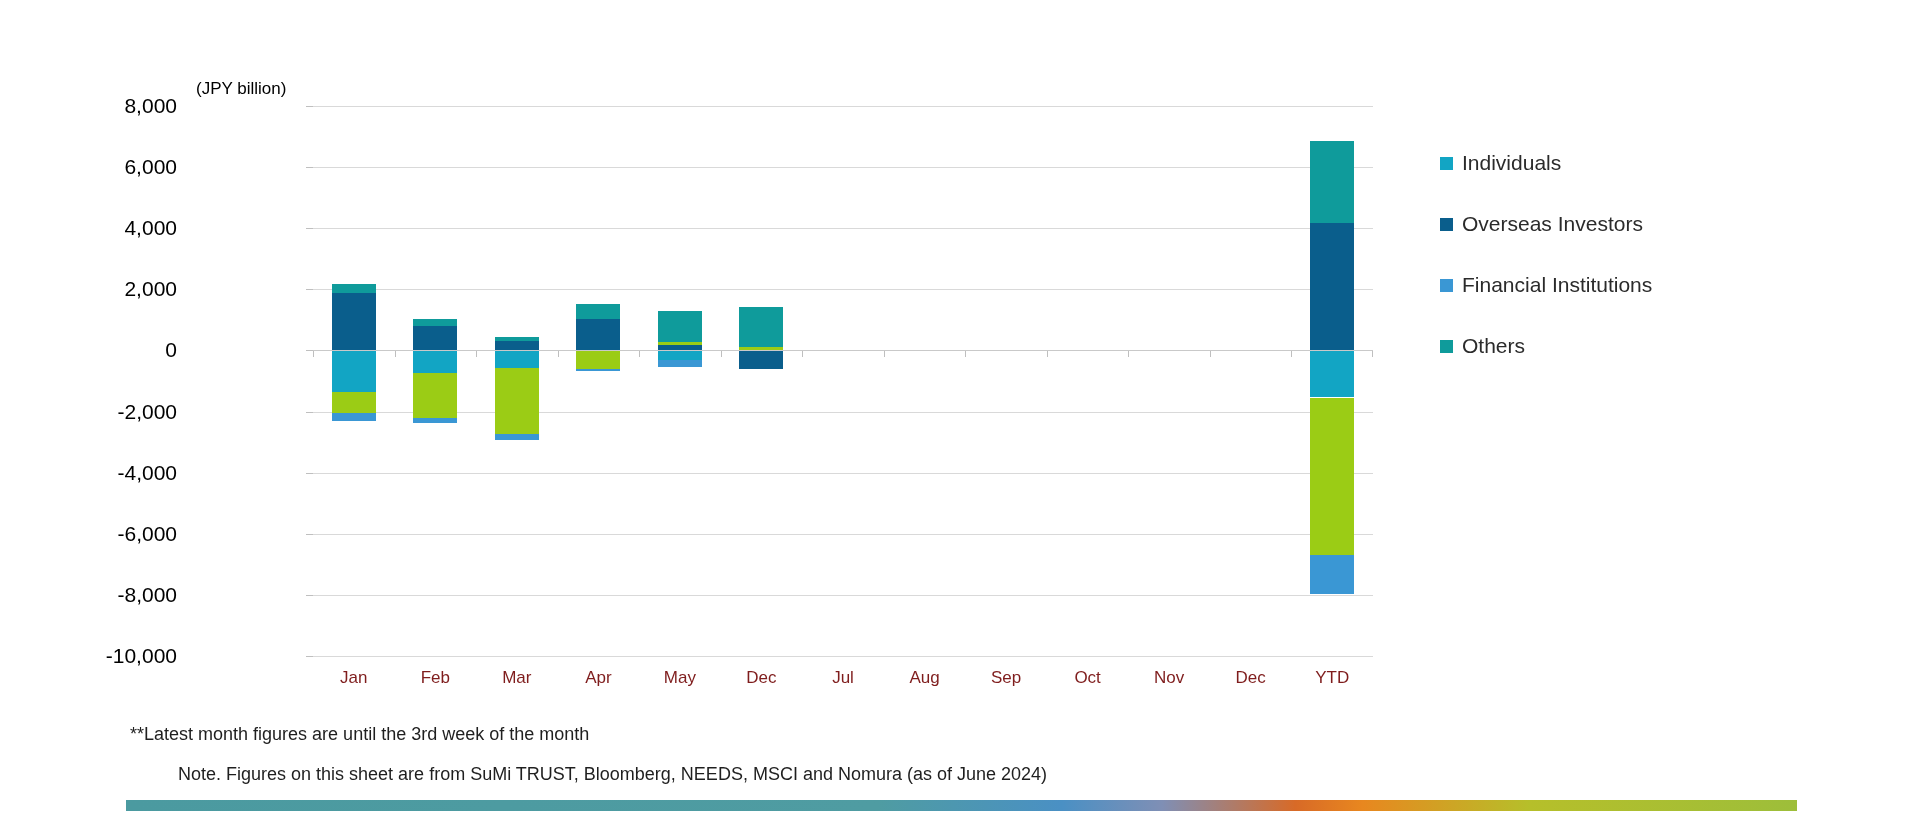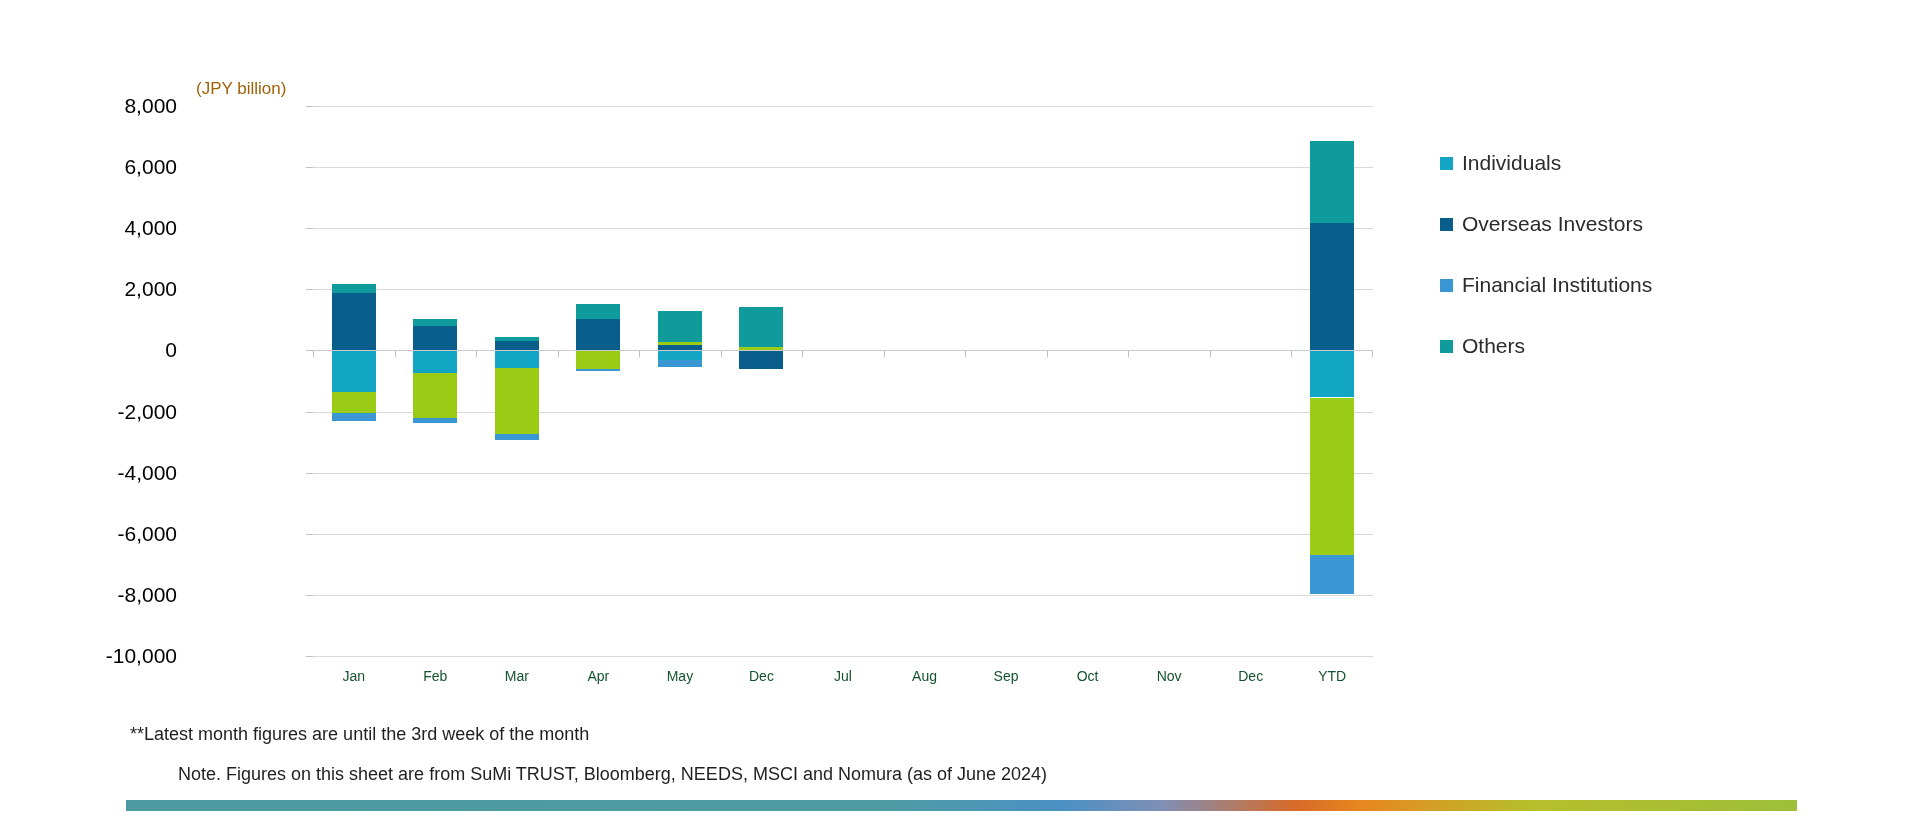--- a/index.html
+++ b/index.html
@@ -25,21 +25,21 @@
     color: #2aa8cf;
     white-space: nowrap;
     font-weight: 400;
   }
 
   
   #unit-label {
     position: absolute;
     left: 196px; top: 79px;
     font-size: 17px;
-    color: #a16207;
+    color: #000000;
     white-space: nowrap;
   }
 
   
   #plot-wrap {
     position: absolute;
     left: 190px; top: 106px;
     width: 1200px; height: 550px;
   }
   #plot {
@@ -70,22 +70,22 @@
     background: #bfbfbf;
   }
 
   .xtick-mark {
     position: absolute;
     width: 1px; height: 7px;
     background: #bfbfbf;
   }
   .xtick-label {
     position: absolute;
-    font-size: 14px;
-    color: #14532d;
+    font-size: 17px;
+    color: #7f1d1d;
     text-align: center;
     transform: translateX(-50%);
     white-space: nowrap;
   }
 
   .bar-seg { position: absolute; }
 
   
   #legend {
     position: absolute;

